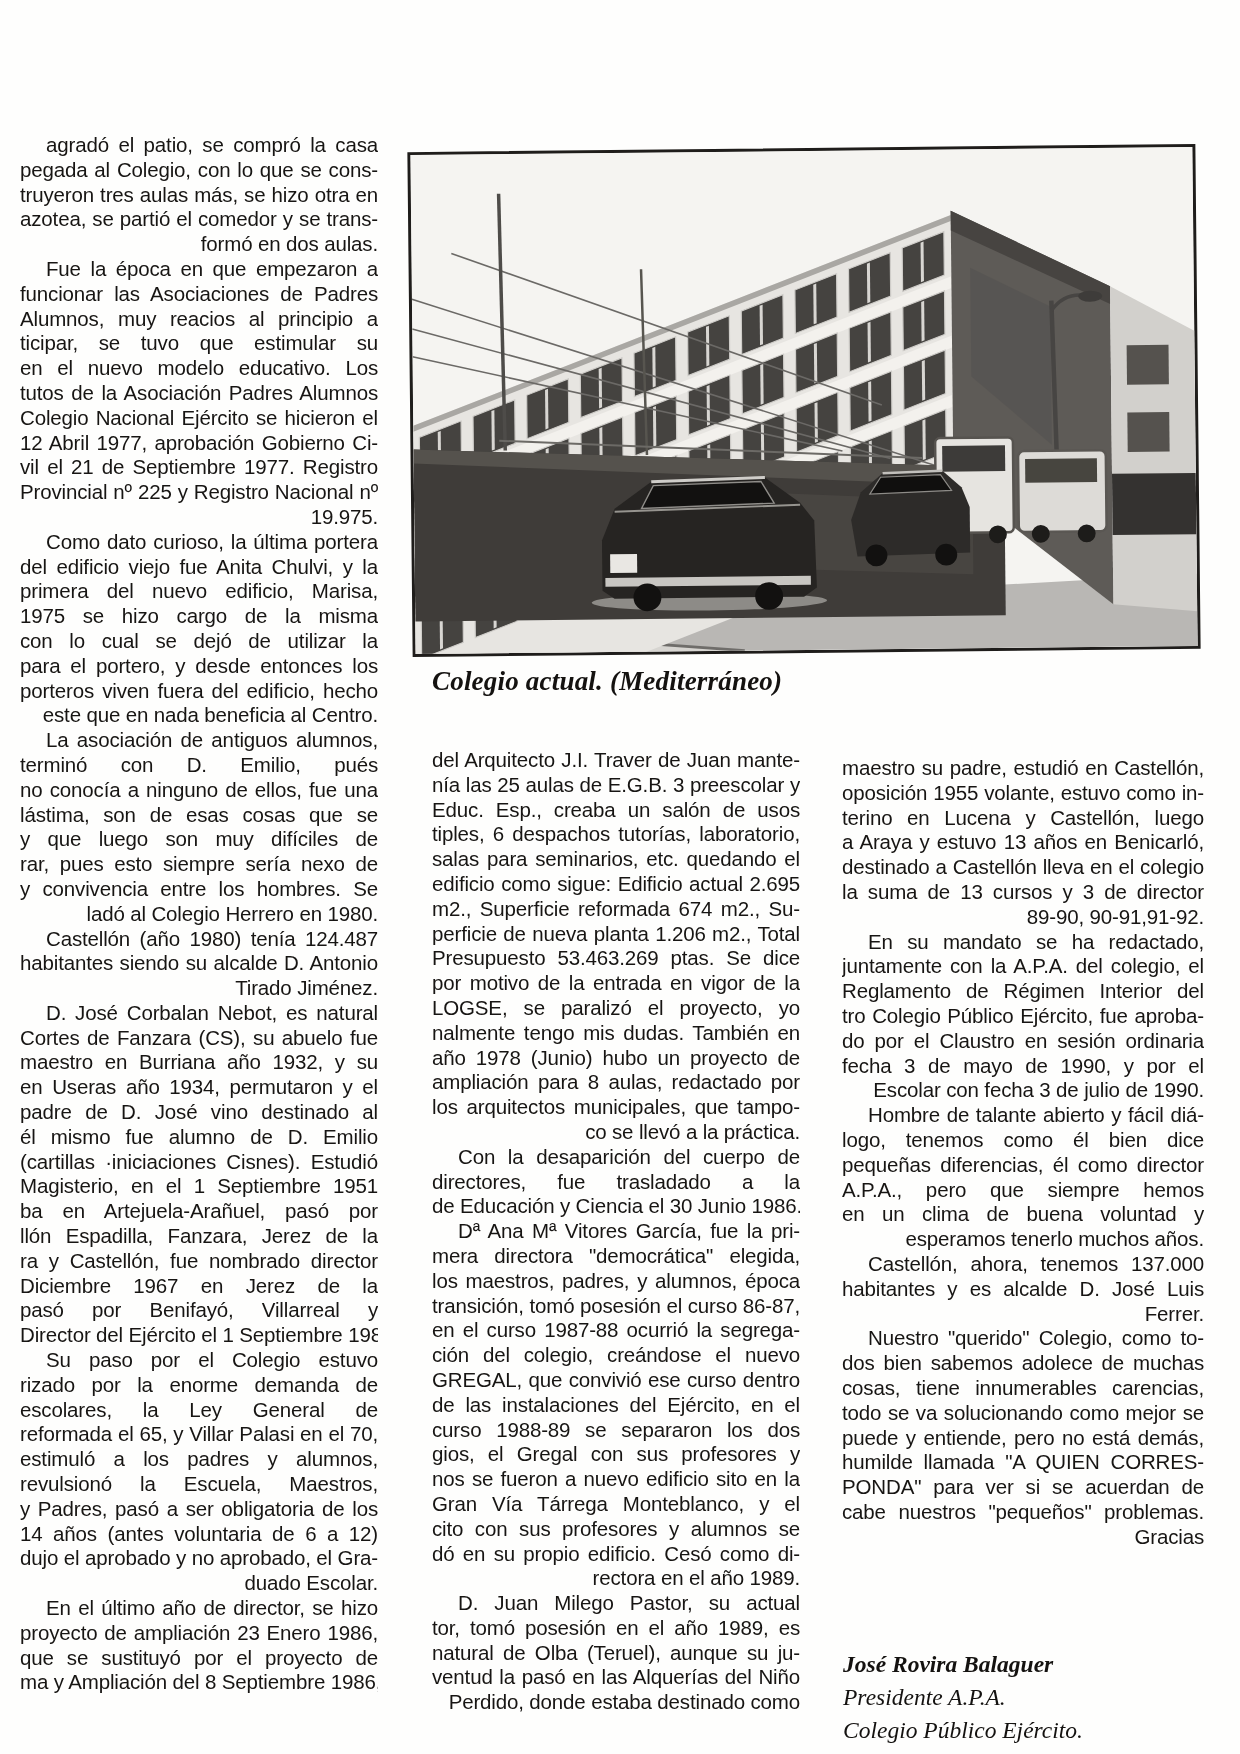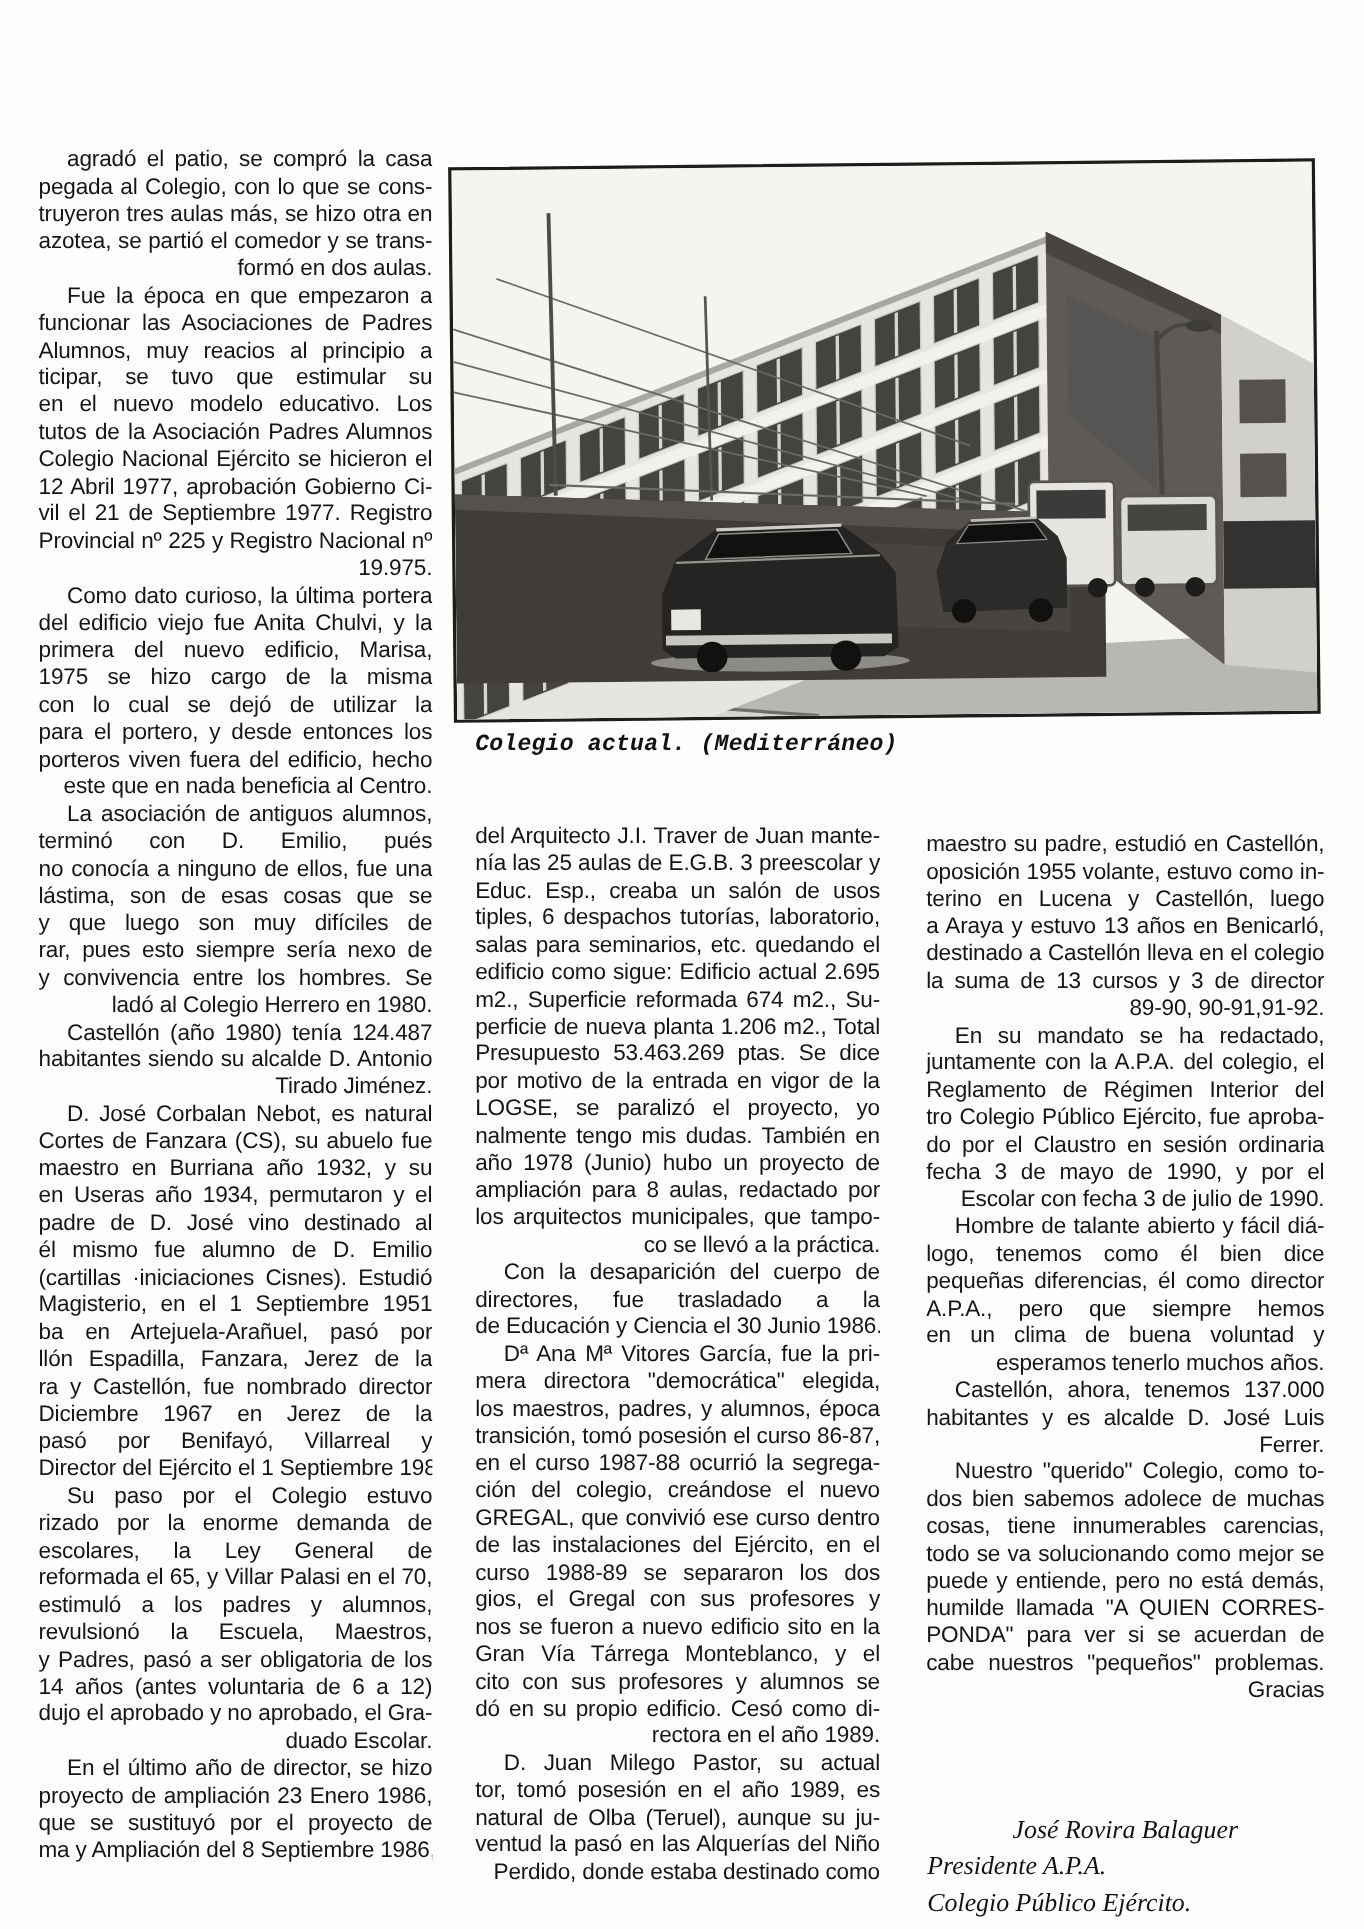--- a/index.html
+++ b/index.html
@@ -8,40 +8,40 @@
     font-family:"Liberation Sans", sans-serif; color:#171513; overflow:hidden;
   }
   
   .col { position:absolute; font-size:20.5px; }
   .ln  { line-height:24.8px; height:24.8px; overflow:hidden; text-align:justify;
          white-space:nowrap; letter-spacing:-0.15px; }
   .ln:not(.last) { white-space:normal; }
   .ln:not(.last)::after { content:""; display:inline-block; width:100%; height:0; }
   .ln.ind { text-indent:26px; }
   .ln.last { text-align:right; }
-  #col-left   { left:20px;  top:133px; width:358px;margin-left:15px; }
+  #col-left   { left:20px;  top:133px; width:358px; }
   #col-middle { left:432px; top:748px; width:368px; }
   #col-right  { left:842px; top:756px; width:362px; }
   
   #photo {
     position:absolute; left:410px; top:148px; width:788px; height:505px;
     border:3px solid #1f1d1b; background:#f4f3f0; transform:rotate(-0.6deg);
     box-sizing:border-box;
   }
   #photo svg { display:block; width:100%; height:100%; }
   #caption {
     position:absolute; left:432px; top:666px; width:420px;
-    font-family:Liberation Mono, monospace; font-style:italic; font-weight:bold;
-    font-size:21px; letter-spacing:0.2px; color:#141210;
+    font-family:Liberation Serif, serif; font-style:italic; font-weight:bold;
+    font-size:27px; letter-spacing:0.2px; color:#141210;
   }
   
   #signature { position:absolute; left:843px; top:1648px; width:360px;
     font-family:"Liberation Serif", serif; font-style:italic; font-size:23.5px;
     line-height:33px; color:#141210; }
-  #signature .sig-name { font-weight:normal;text-align:center; }
+  #signature .sig-name { font-weight:bold; }
 </style>
 </head>
 <body>
 
 <div id="page">
 
   <figure id="photo" style="margin:0">
     <svg viewBox="0 0 784 505" preserveAspectRatio="none">
 
       <rect x="0" y="0" width="784" height="505" fill="#f5f4f1"></rect>

